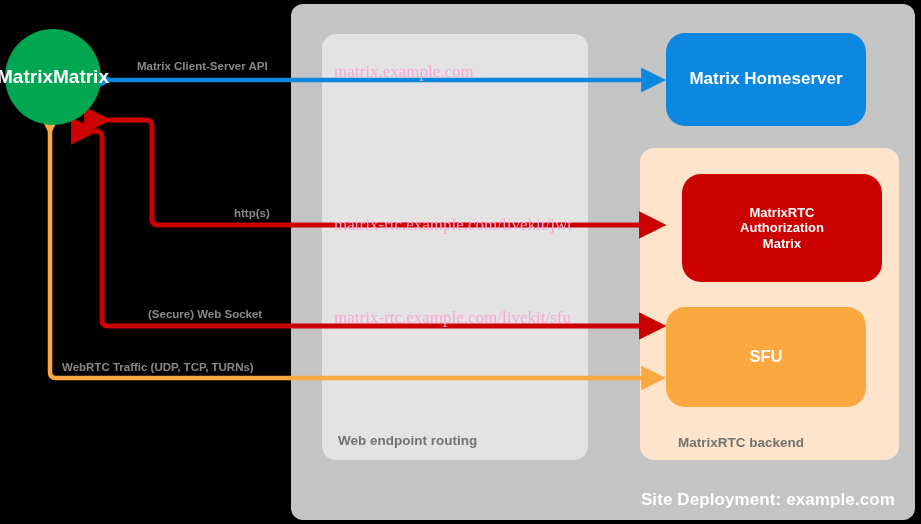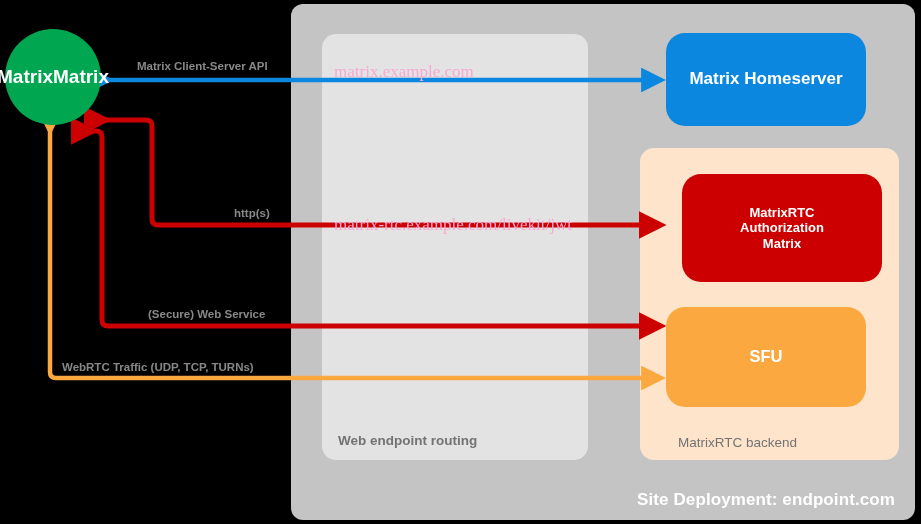--- a/index.html
+++ b/index.html
@@ -14,21 +14,21 @@
               font-size:17px;font-weight:bold;letter-spacing:0.1px;}
 
   .web-box{position:absolute;left:322px;top:34px;width:266px;height:426px;
            background:#e3e3e3;border-radius:14px;}
   .web-label{position:absolute;left:16px;bottom:12px;color:#737373;
              font-size:13.5px;font-weight:bold;margin-top:32px;}
 
   .rtc-box{position:absolute;left:640px;top:148px;width:259px;height:312px;
            background:#fde4ca;border-radius:14px;}
   .rtc-label{position:absolute;left:18px;bottom:10px;color:#737373;
-             font-size:13.5px;font-weight:normal;padding-left:20px;}
+             font-size:13.5px;font-weight:bold;padding-left:20px;}
 
   
   .client{position:absolute;left:5px;top:29px;width:96px;height:96px;
           border-radius:50%;background:#00a650;color:#fff;
           display:flex;align-items:center;
           justify-content:center;font-size:19px;font-weight:bold;
           line-height:1.08;text-align:center;}
 
   .node{position:absolute;border-radius:19px;color:#fff;font-weight:bold;
         display:flex;align-items:center;justify-content:center;
@@ -49,21 +49,21 @@
 
   svg.wires{position:absolute;left:0;top:0;width:921px;height:524px;
             pointer-events:none;}
 </style>
 </head>
 <body>
 
 <div id="stage">
 
   <div class="site-box">
-    <div class="site-label">Site Deployment: endpoint.com</div>
+    <div class="site-label">Site Deployment: example.com</div>
   </div>
 
   <div class="web-box">
     <div class="web-label">Web endpoint routing</div>
   </div>
 
   <div class="rtc-box">
     <div class="rtc-label">MatrixRTC backend</div>
   </div>
 
@@ -92,25 +92,26 @@
       <path d="M92,131 L96,131 Q102,131 102,137 L102,320 Q102,326 108,326 L660,326" stroke="#cc0000" stroke-width="5" fill="none" stroke-linejoin="round" marker-start="url(#ahRed)" marker-end="url(#ahRed)"></path>
     </g>
 
     <g>
       <path d="M50,130 L50,372 Q50,378 56,378 L660,378" stroke="#fba840" stroke-width="4.5" fill="none" stroke-linejoin="round" marker-start="url(#ahOrange)" marker-end="url(#ahOrange)"></path>
     </g>
   </svg>
 
   <div class="lbl" style="left:125px;top:60px;margin-left:12px;">Matrix Client-Server API</div>
   <div class="lbl" style="left:234px;top:207px;">http(s)</div>
-  <div class="lbl" style="left:148px;top:308px;">(Secure) Web Service</div>
+  <div class="lbl" style="left:148px;top:308px;">(Secure) Web Socket</div>
   <div class="lbl" style="left:62px;top:361px;">WebRTC Traffic (UDP, TCP, TURNs)</div>
 
   <div class="lbl-mono" style="left:334px;top:62px;">matrix.example.com</div>
   <div class="lbl-mono" style="left:334px;top:207px;margin-top:8px;">matrix-rtc.example.com/livekit/jwt</div>
+  <div class="lbl-mono" style="left:334px;top:308px;">matrix-rtc.example.com/livekit/sfu</div>
 
   <div class="client">
     <span>Matrix</span>
     <span>Matrix</span>
   </div>
 
   <div class="node hs">
     <span>Matrix Homeserver</span>
   </div>
 

